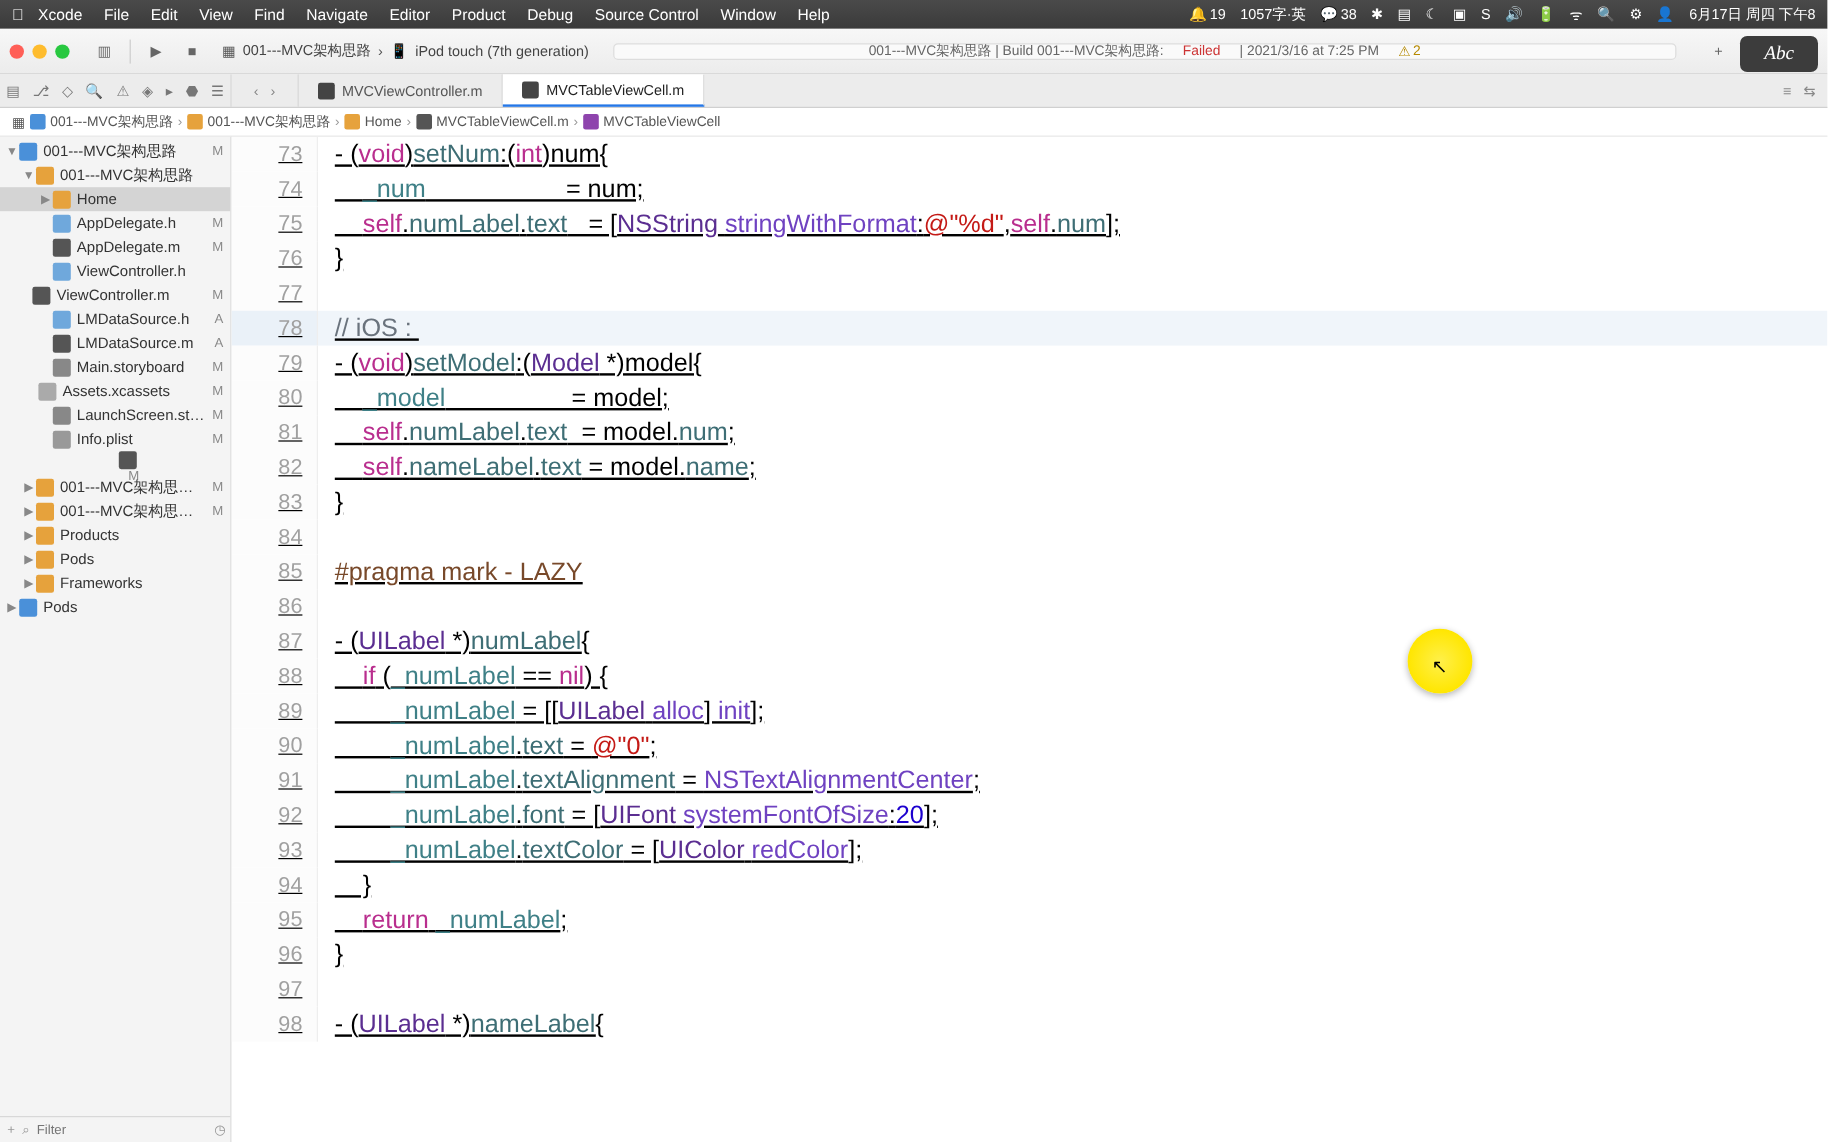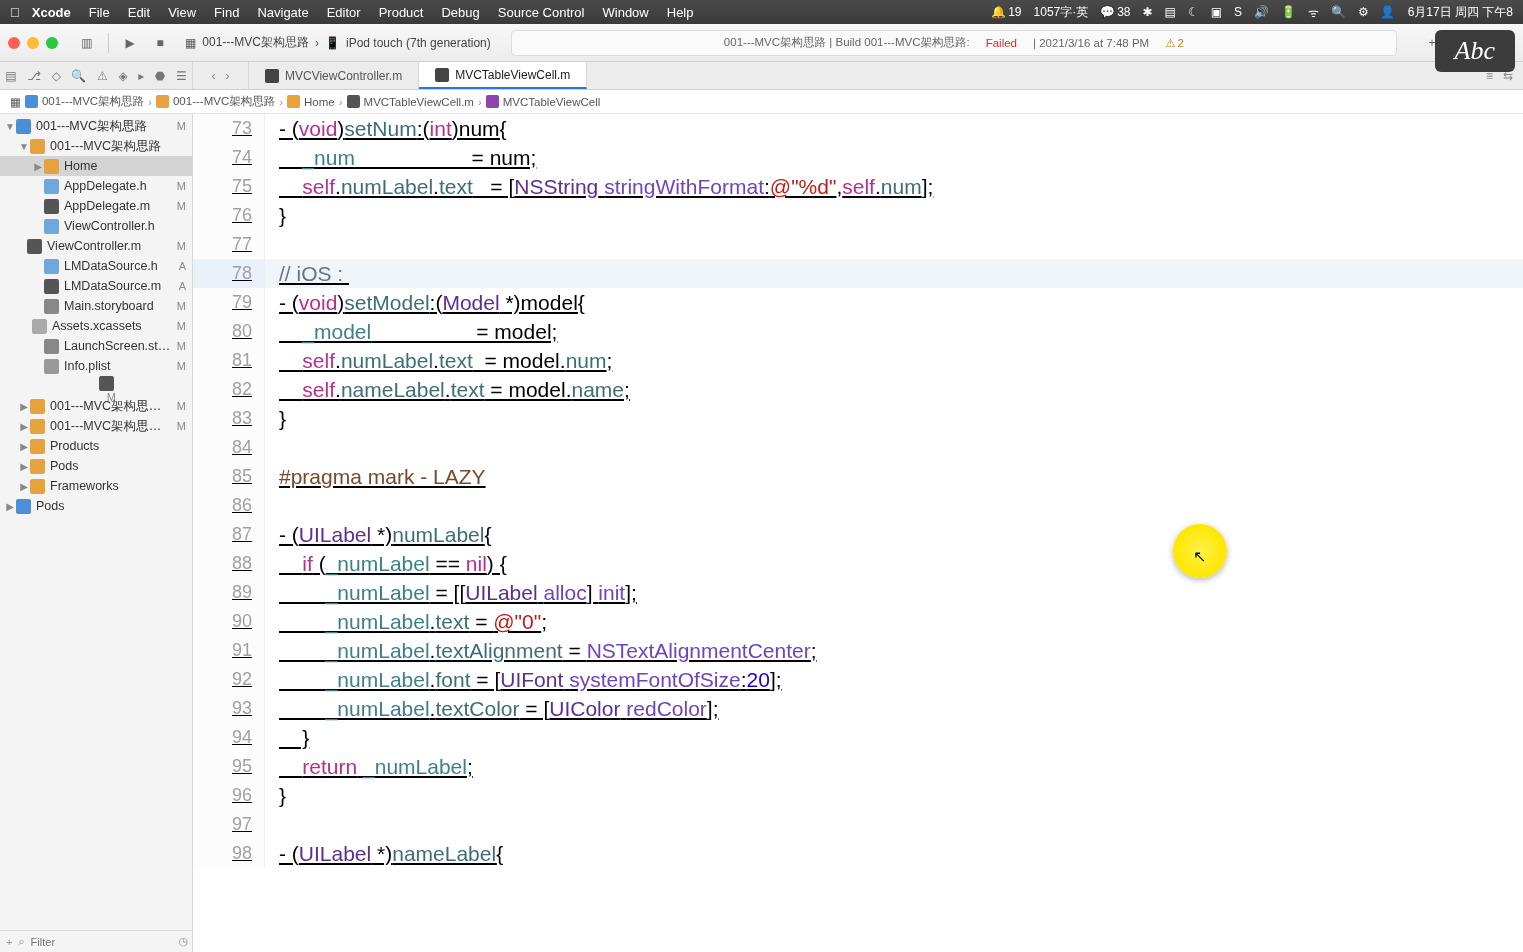--- a/index.html
+++ b/index.html
@@ -2,40 +2,40 @@
 <html><head>
 <meta charset="utf-8">
 <style>
 * { margin: 0; padding: 0; box-sizing: border-box; font-family: -apple-system, BlinkMacSystemFont, "Helvetica Neue", sans-serif; }
 body { width: 1523px; height: 952px; overflow: hidden; background: #fff; position: relative; }
 
 
 .menubar { height: 24px; background: linear-gradient(#4a4a4a, #3a3a3a); color: #fff; display: flex; align-items: center; padding: 0 10px; font-size: 13px; }
 .menubar .apple { margin-right: 12px; }
 .menubar .menu-left { display: flex; gap: 18px; }
-.menubar .menu-left span:first-child { font-weight: 700; }
+.menubar .menu-left span:first-child { font-weight: 400; }
 .menubar .menu-right { margin-left: auto; display: flex; gap: 12px; align-items: center; font-size: 12px; }
 .menubar .menu-right span { display: flex; align-items: center; gap: 2px; }
 
 
 .toolbar { height: 38px; background: linear-gradient(#f7f7f7,#ececec); border-bottom: 1px solid #d0d0d0; display: flex; align-items: center; padding: 0 8px; font-size: 12px; color: #555; }
 .traffic { display: flex; gap: 7px; margin-right: 14px; }
 .traffic span { width: 12px; height: 12px; border-radius: 50%; display: inline-block; }
 .tl-red { background: #ff5f57; } .tl-yel { background: #febc2e; } .tl-grn { background: #28c840; }
 .tool-icon { width: 22px; height: 22px; display: inline-flex; align-items: center; justify-content: center; color: #666; margin: 0 4px; }
 .tool-sep { width: 1px; height: 20px; background: #ccc; margin: 0 6px; }
 .scheme-area { display: flex; align-items: center; gap: 6px; margin-left: 10px; }
 .scheme-area .proj { color: #444; font-size: 12px; }
-.status-bar { flex: 1; margin: 0 20px; background: #fafafa; border: 1px solid #ddd; border-radius: 4px; height: 26px; display: flex; align-items: center; justify-content: center; font-size: 11.5px; color: #666; gap: 16px; }
+.status-bar { flex: 1; margin: 0 20px; background: #fafafa; border: 1px solid #ddd; border-radius: 4px; height: 14px; display: flex; align-items: center; justify-content: center; font-size: 11.5px; color: #666; gap: 16px; }
 .status-bar .failed { color: #c33; font-weight: 400; }
 .status-bar .warn { color: #b58900; display: flex; align-items: center; gap: 2px; }
 .right-tools { display: flex; gap: 4px; }
 
 
-.ime-overlay { position: absolute; top: 30px; right: 8px; background: #3c3c3c; color: #fff; font-family: Georgia, serif; font-size: 26px; font-style: italic; padding: 6px 20px; border-radius: 6px; z-index: 100; }
+.ime-overlay { position: absolute; top: 30px; right: 8px; background: #3c3c3c; color: #fff; font-family: Georgia, serif; font-size: 16px; font-style: italic; padding: 6px 20px; border-radius: 6px; z-index: 100; }
 
 
 .tabbar { height: 28px; background: #ececec; border-bottom: 1px solid #d0d0d0; display: flex; align-items: stretch; font-size: 12px; }
 .tabbar .nav-arrows { display: flex; align-items: center; padding: 0 8px; gap: 10px; color: #888; width: 56px; justify-content: center; border-right: 1px solid #d8d8d8; }
 .tab { display: flex; align-items: center; padding: 0 16px; border-right: 1px solid #d8d8d8; gap: 6px; color: #555; cursor: pointer; }
 .tab.active { background: #fff; border-bottom: 2px solid #2577e6; color: #222; }
 .tab .file-icon { width: 14px; height: 14px; display: inline-block; border-radius: 2px; }
 .file-icon.m { background: #444; }
 
 
@@ -140,21 +140,21 @@
   <div class="scheme-area">
     <span>▦</span>
     <span class="proj">001---MVC架构思路</span>
     <span>›</span>
     <span>📱</span>
     <span class="proj">iPod touch (7th generation)</span>
   </div>
   <div class="status-bar">
     <span>001---MVC架构思路 | Build 001---MVC架构思路:</span>
     <span class="failed">Failed</span>
-    <span>| <span>2021/3/16 at 7:48 PM</span></span>
+    <span>| <span>2021/3/16 at 7:25 PM</span></span>
     <span class="warn">⚠ <span>2</span></span>
   </div>
   <div class="right-tools">
     <span class="tool-icon">+</span>
     <span class="tool-icon">⇄</span>
     <span class="tool-icon">▥</span>
   </div>
 </div>
 
 <div class="ime-overlay">Abc</div>

